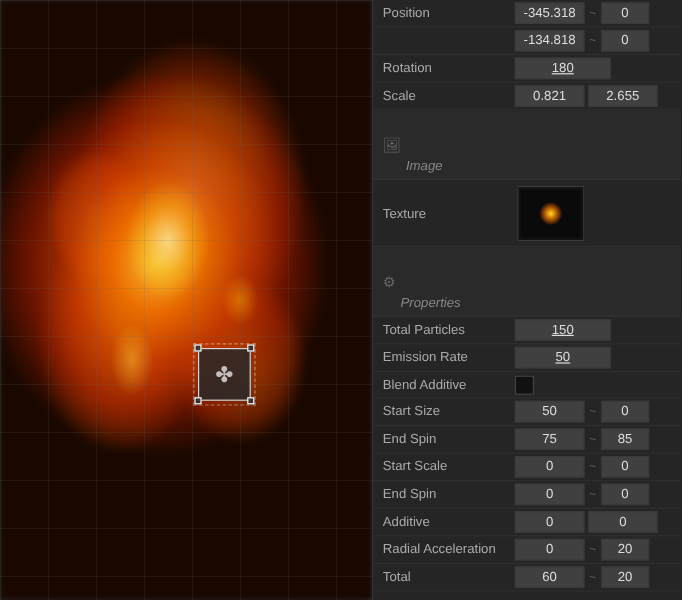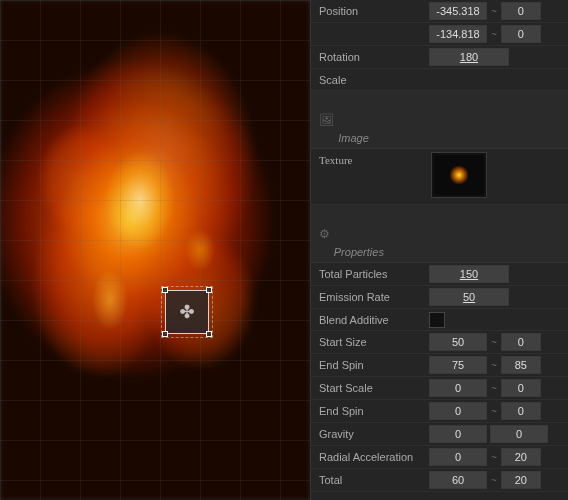--- a/index.html
+++ b/index.html
@@ -223,23 +223,22 @@
           rgba(200,80,0,0.5) 60%,
           transparent 80%),
         #0a0a0a;
       border-radius: 2px;
     }
 
     .texture-row {
       padding: 3px 8px;
       border-bottom: 1px solid #2e2e2e;
       display: flex;
-      align-items: flex-start;
+      align-items: center;
       min-height: 56px;
-      font-family: Liberation Serif, serif;
     }
 
     .blend-box {
       width: 16px;
       height: 16px;
       background: #111;
       border: 1px solid #444;
     }
   </style>
 </head>
@@ -281,20 +280,24 @@
 
   <div class="prop-row">
     <div class="prop-label">Rotation</div>
     <div class="prop-values">
       <input class="input-field wide" value="180" style="">
     </div>
   </div>
 
   <div class="prop-row">
     <div class="prop-label">Scale</div>
+    <div class="prop-values">
+      <input class="input-field" value="0.821" style="">
+      <input class="input-field" value="2.655" style="">
+    </div>
   </div>
 
   <div class="section-header">
     <span class="section-icon">🖼</span>
     <span class="section-title">Image</span>
   </div>
 
   <div class="texture-row">
     <div class="prop-label" style="padding-top:2px;">Texture</div>
     <div class="texture-thumb">
@@ -358,21 +361,21 @@
   <div class="prop-row">
     <div class="prop-label">End Spin</div>
     <div class="prop-values">
       <input class="input-field" value="0" style="">
       <span class="tilde">~</span>
       <input class="input-field narrow" value="0" style="">
     </div>
   </div>
 
   <div class="prop-row">
-    <div class="prop-label">Gravity</div>
+    <div class="prop-label">Additive</div>
     <div class="prop-values">
       <input class="input-field" value="0" style="">
       <input class="input-field" value="0" style="">
     </div>
   </div>
 
   <div class="prop-row">
     <div class="prop-label">Radial Acceleration</div>
     <div class="prop-values">
       <input class="input-field" value="0" style="">

